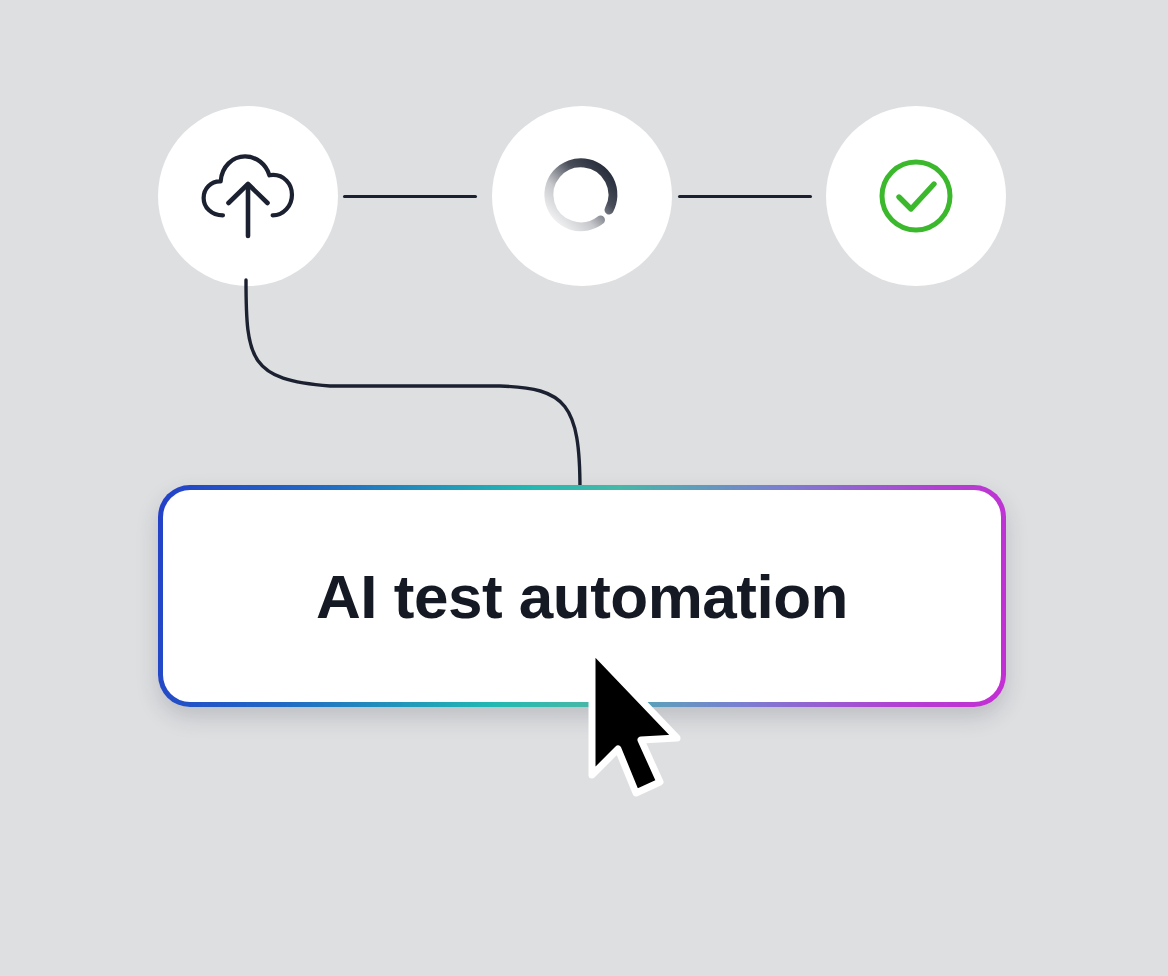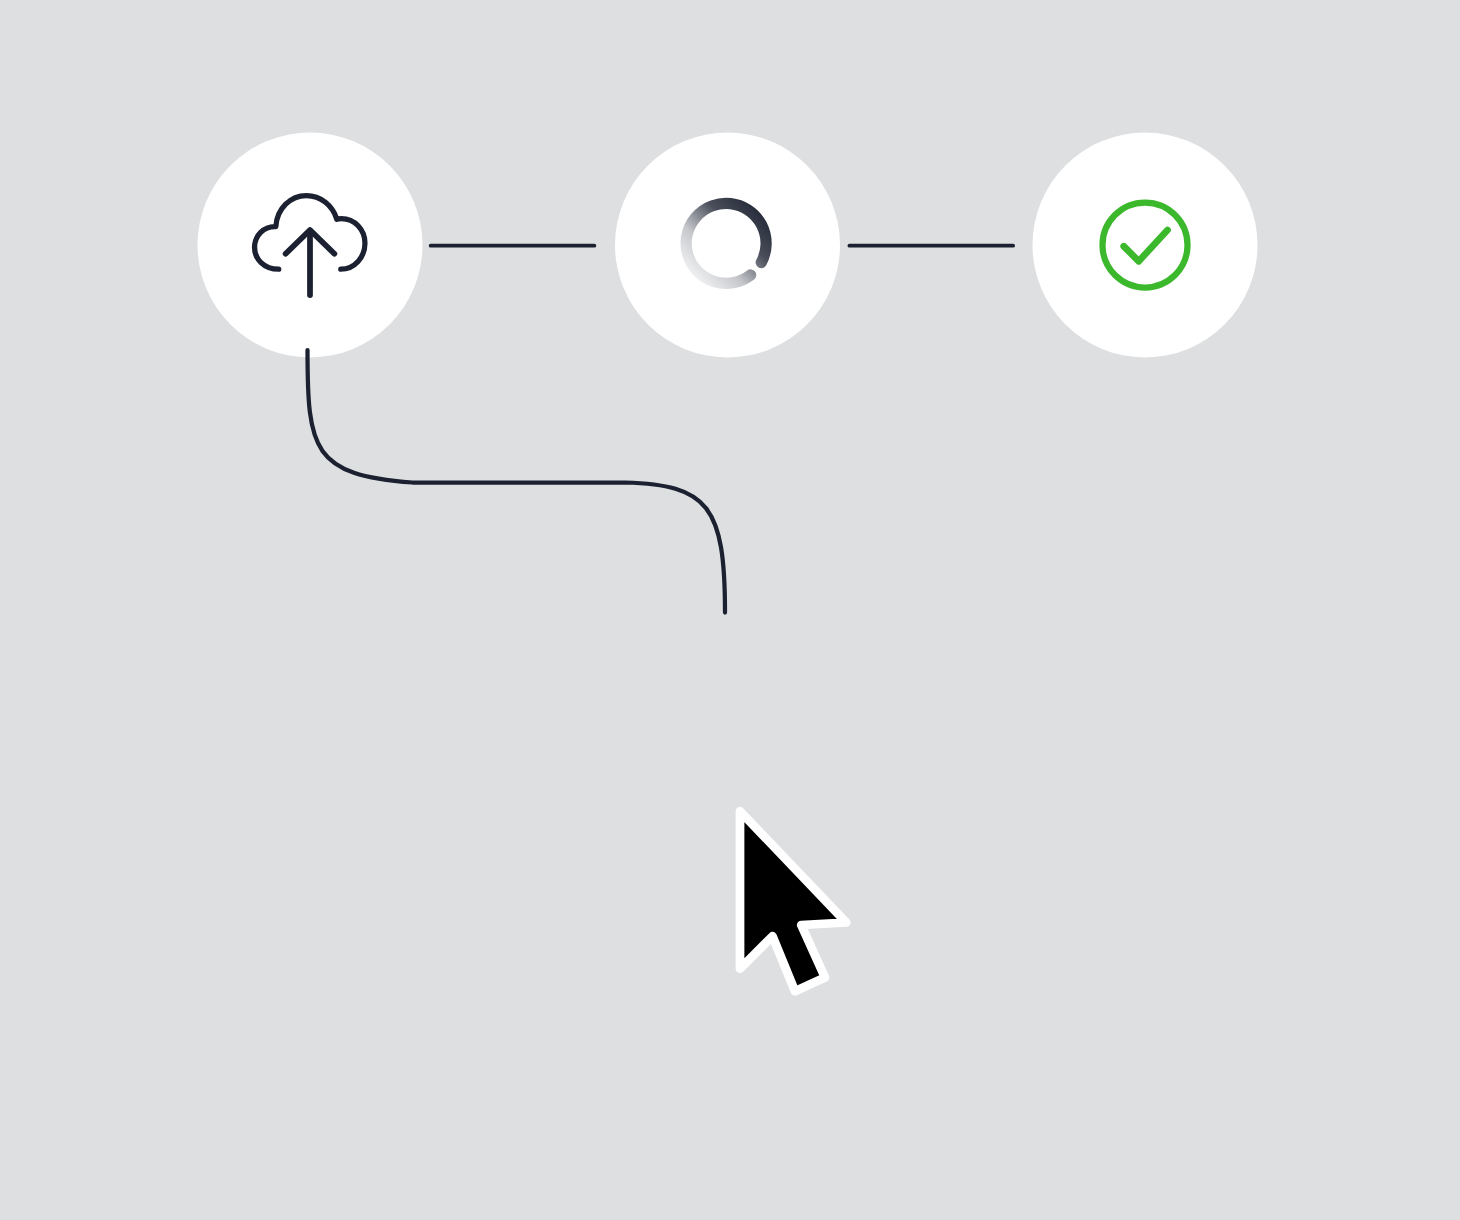--- a/index.html
+++ b/index.html
@@ -149,20 +149,25 @@
     </div>
   </div>
 
   <svg class="curve-wrap" viewBox="0 0 1168 976">
     <path d="M 246 280
              C 246 360, 250 380, 330 386
              L 500 386
              C 566 388, 580 404, 580 490" fill="none" stroke="#1b2130" stroke-width="3.4" stroke-linecap="round"></path>
   </svg>
 
+  <div class="card">
+    <div class="card-inner">
+      <span class="card-label">AI test automation</span>
+    </div>
+  </div>
 
   <svg class="cursor" viewBox="0 0 120 170">
     <g transform="translate(2,2)">
       <path d="M8 4 L8 130 L34 104 L52 148 L76 137 L57 95 L93 93 Z" fill="#000000" stroke="#ffffff" stroke-width="7" stroke-linejoin="round"></path>
     </g>
   </svg>
 
 </div>
 
 </body></html>

